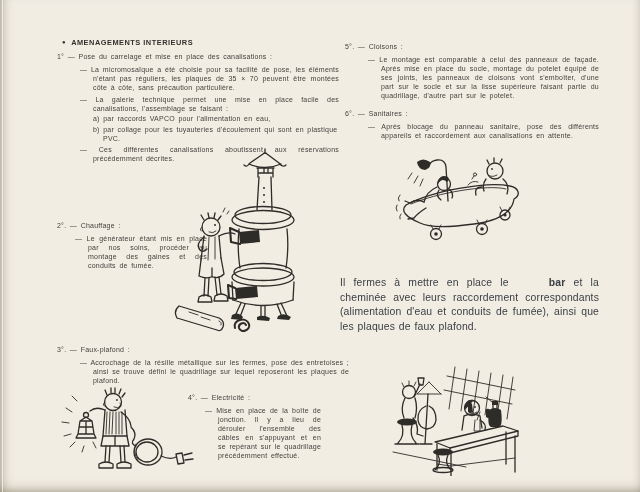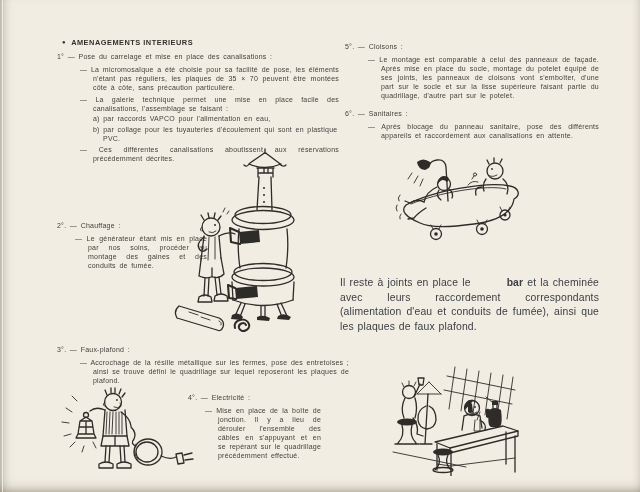--- a/index.html
+++ b/index.html
@@ -227,21 +227,21 @@
       <path class="thin" d="M41,76 l-2,-4 M47,76 l2,-4"></path>
     <circle cx="90" cy="76" r="5.5"></circle>
       <circle class="fill" cx="90" cy="76" r="1.8"></circle>
       <path class="thin" d="M87,71 l-2,-4 M93,71 l2,-4"></path>
     <circle cx="113" cy="62" r="5"></circle>
       <circle class="fill" cx="113" cy="62" r="1.6"></circle>
       <path class="thin" d="M110,58 l-2,-4 M116,58 l2,-4"></path>
   </svg>
 
   <div class="b closing" style="left:340px; top:276px; width:259px;">
-    <span>Il reste à joints en place le </span><span class="bold">bar</span><span> et la cheminée avec leurs raccordement correspondants (alimentation d'eau et conduits de fumée), ainsi que les plaques de faux plafond.</span>
+    <span>Il fermes à mettre en place le </span><span class="bold">bar</span><span> et la cheminée avec leurs raccordement correspondants (alimentation d'eau et conduits de fumée), ainsi que les plaques de faux plafond.</span>
   </div>
 
   <svg class="b ink" style="left:391px; top:364px;" width="132" height="112" viewBox="0 0 132 112" role="img" aria-label="bar-counter-with-stools-illustration">
 
     <path class="thin" d="M64,3 L58,45 M76,5 L70,47 M88,7 L82,49 M100,9 L94,51 M112,11 L106,53 M122,13 L116,55"></path>
     <path class="thin" d="M56,12 L124,26 M53,26 L121,40"></path>
     <path class="fill" d="M77,39 q3,-1 4,1 l1,8 q-3,2 -5,0 Z"></path>
     <path class="fill" d="M95,45 q3,-1 4,1 l1,7 q-3,2 -5,0 Z"></path>
 
     <path d="M44,78 L112,62 L127,67 L59,84 Z"></path>

